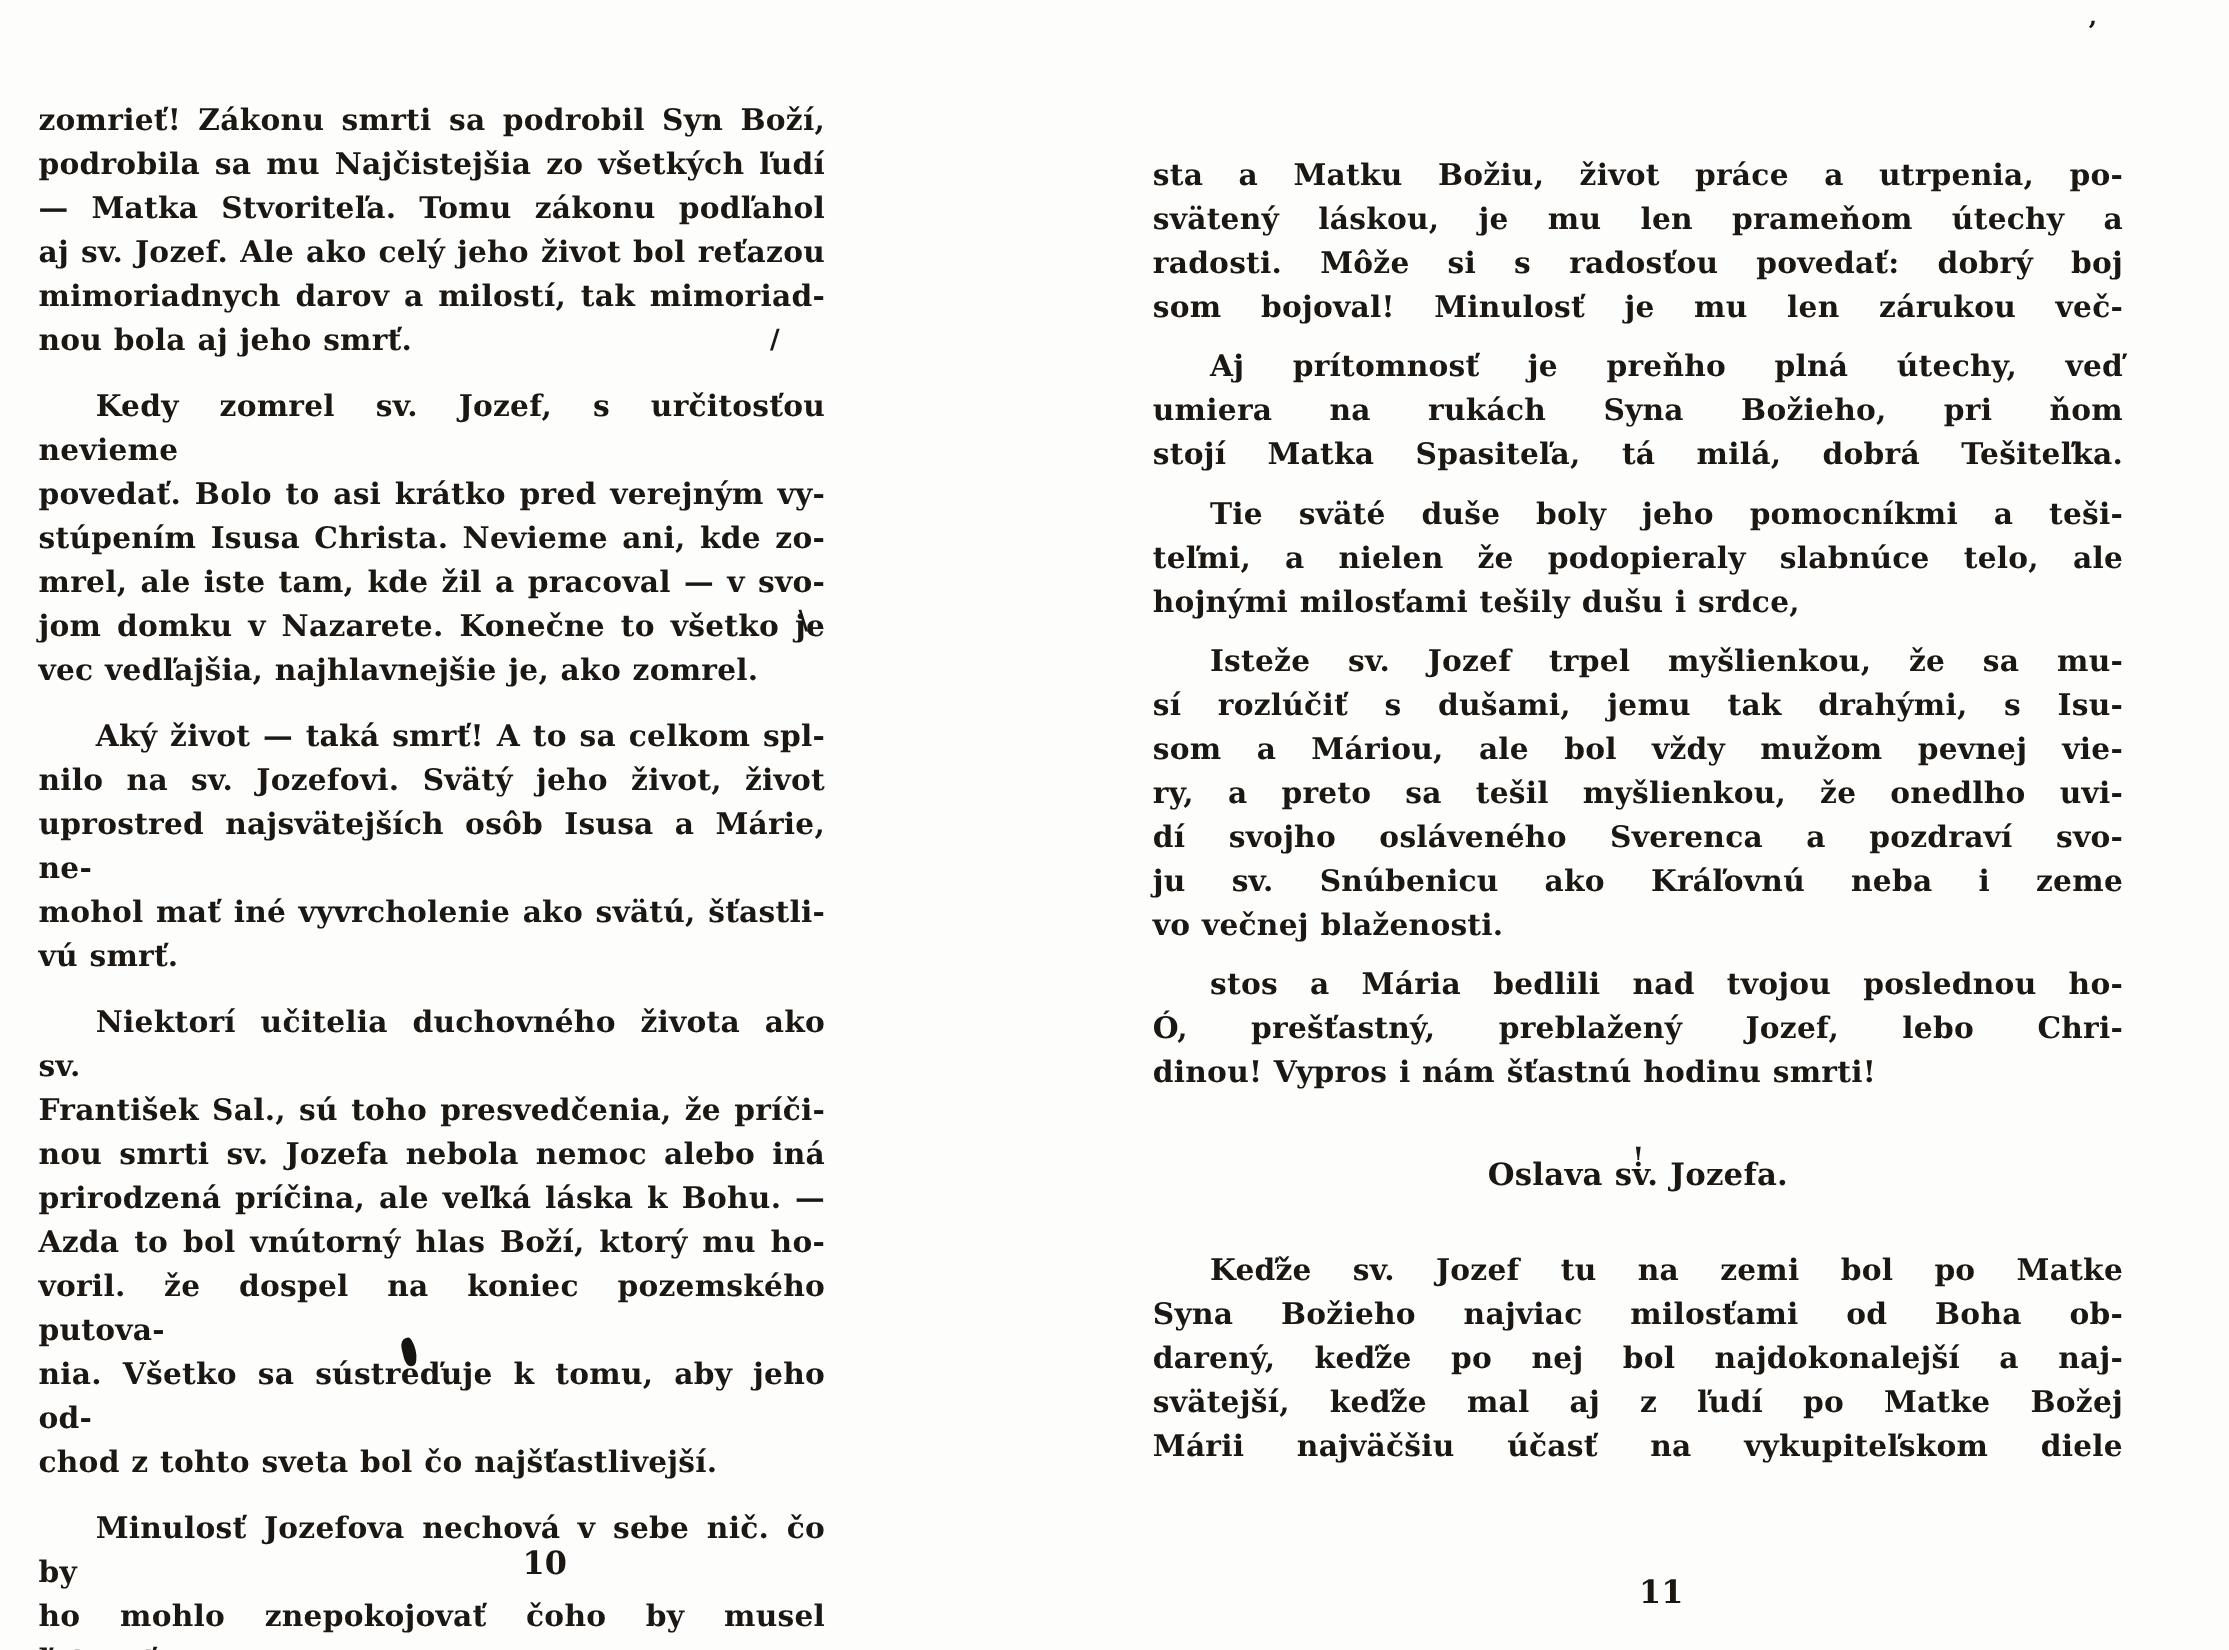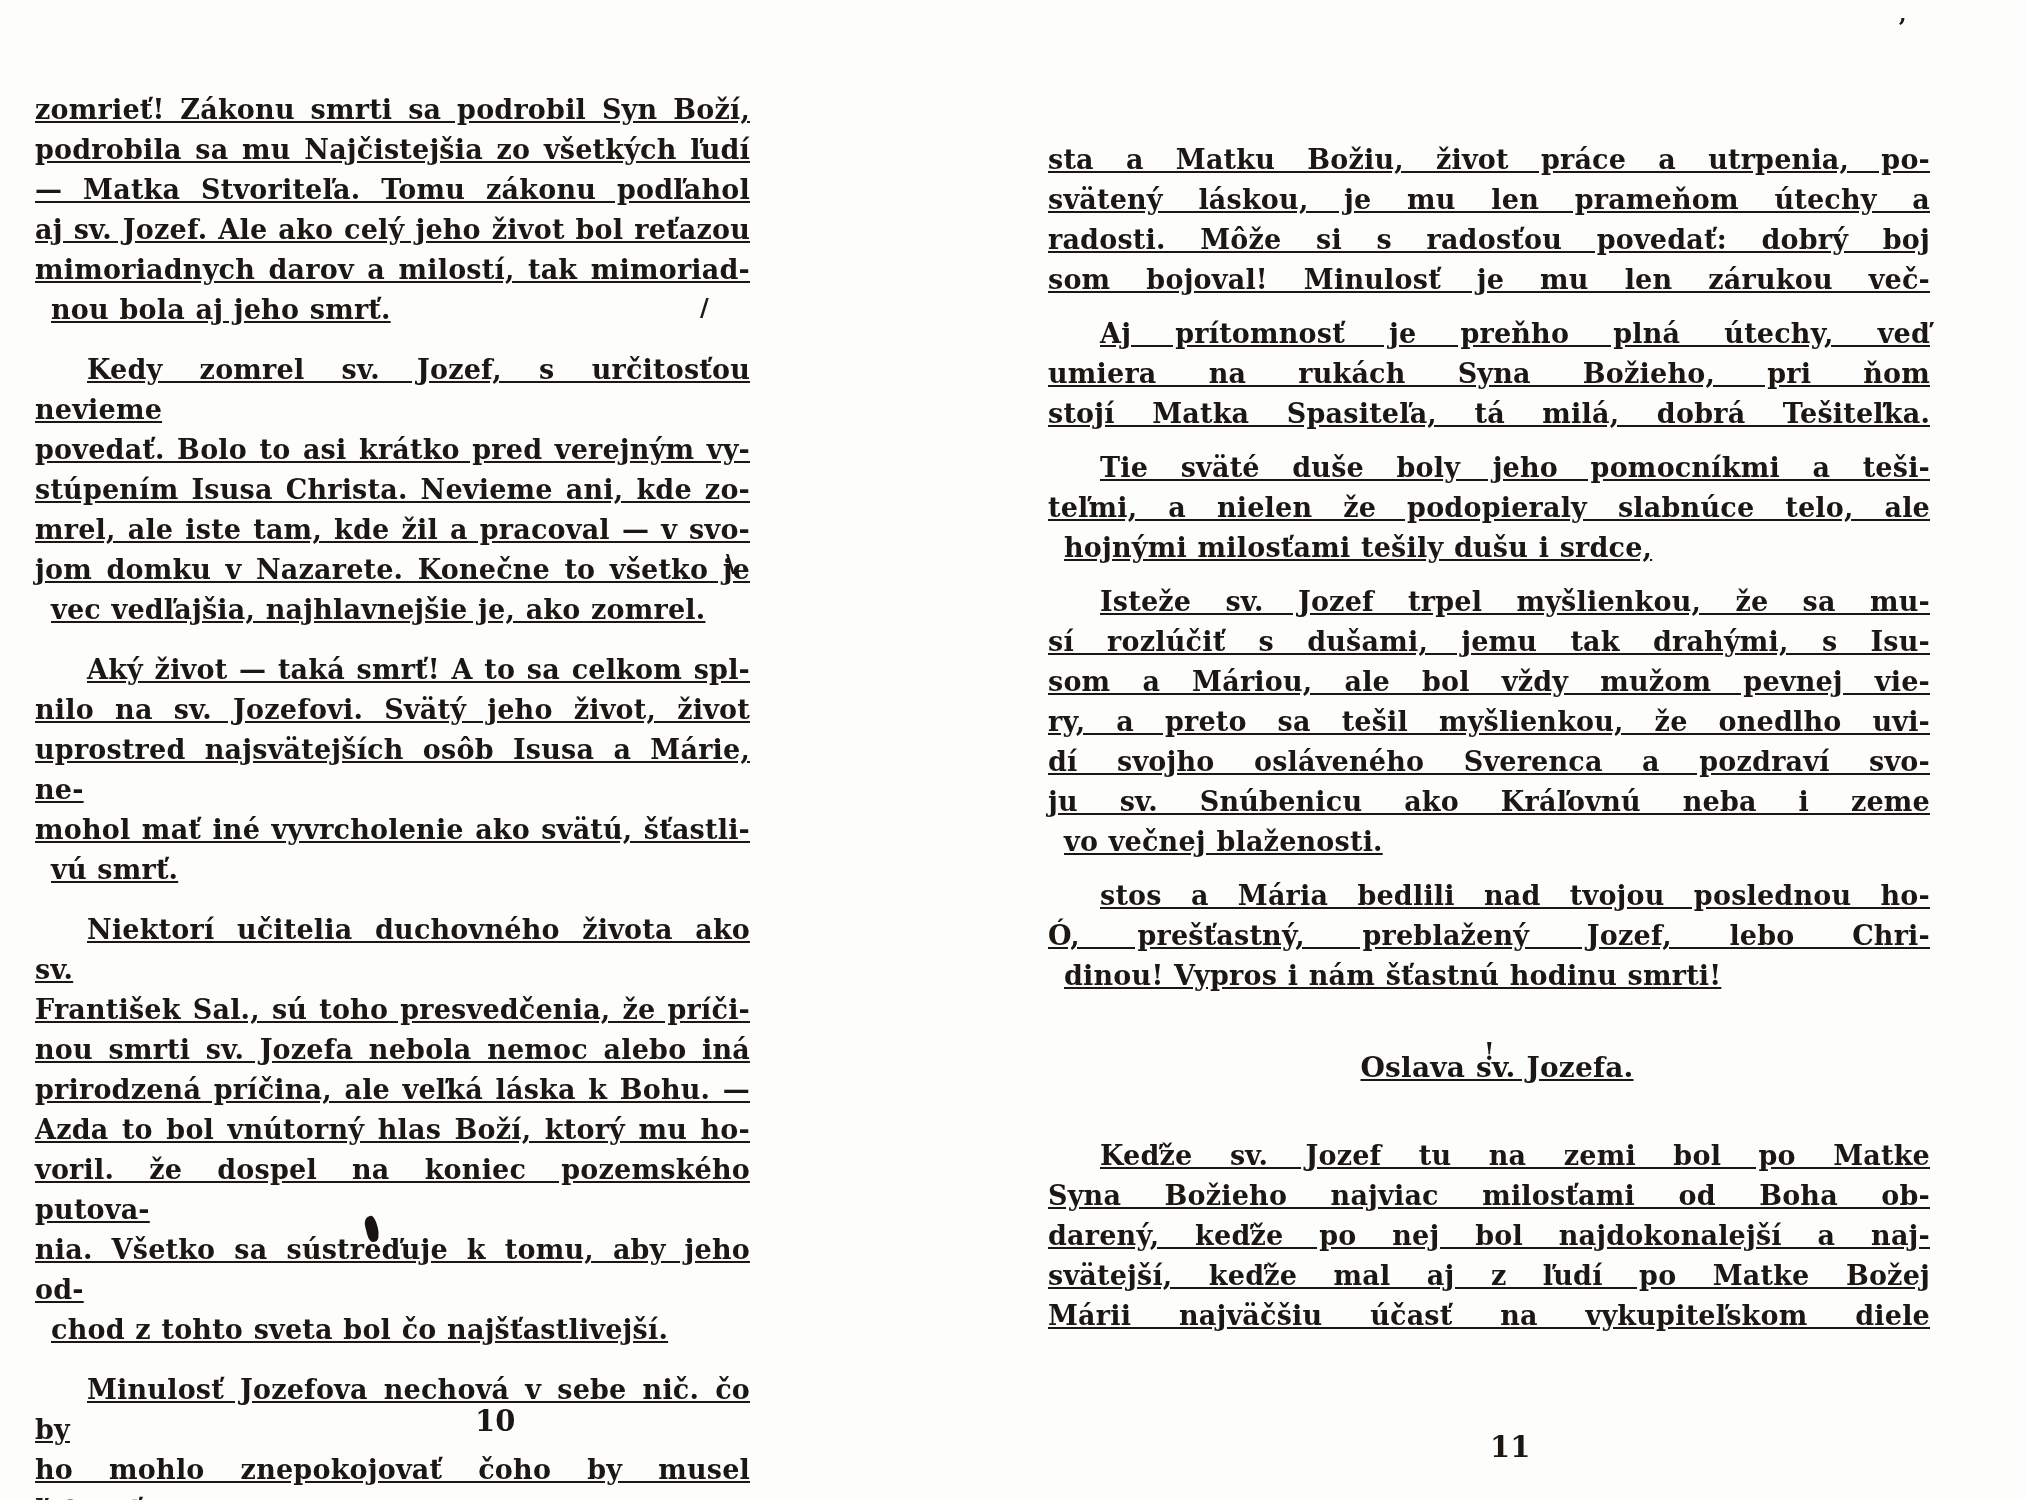--- a/index.html
+++ b/index.html
@@ -18,23 +18,22 @@
   .para{margin:0 0 14px 0;}
   #page-left .para{margin-bottom:20px;}
   .line{
     font-size:27px;
     line-height:40px;
     text-align:justify;
     text-align-last:justify;
     -moz-text-align-last:justify;
     letter-spacing:.2px;
     word-spacing:1px;
-    text-decoration:underline;
   }
-  .line.last{text-align-last:left;margin-left:16px;-moz-text-align-last:left;}
+  .line.last{text-align-last:left;-moz-text-align-last:left;}
   .indent .line:first-child{text-indent:52px;}
   .para.heading{margin:52px 0 48px 0;}
   .para.heading .line,
   .para.heading .line.last{
     text-align:right;text-align-last:center;-moz-text-align-last:center;
     font-size:28px;
   }
   .pageno{
     position:absolute;
     font-size:29px;

